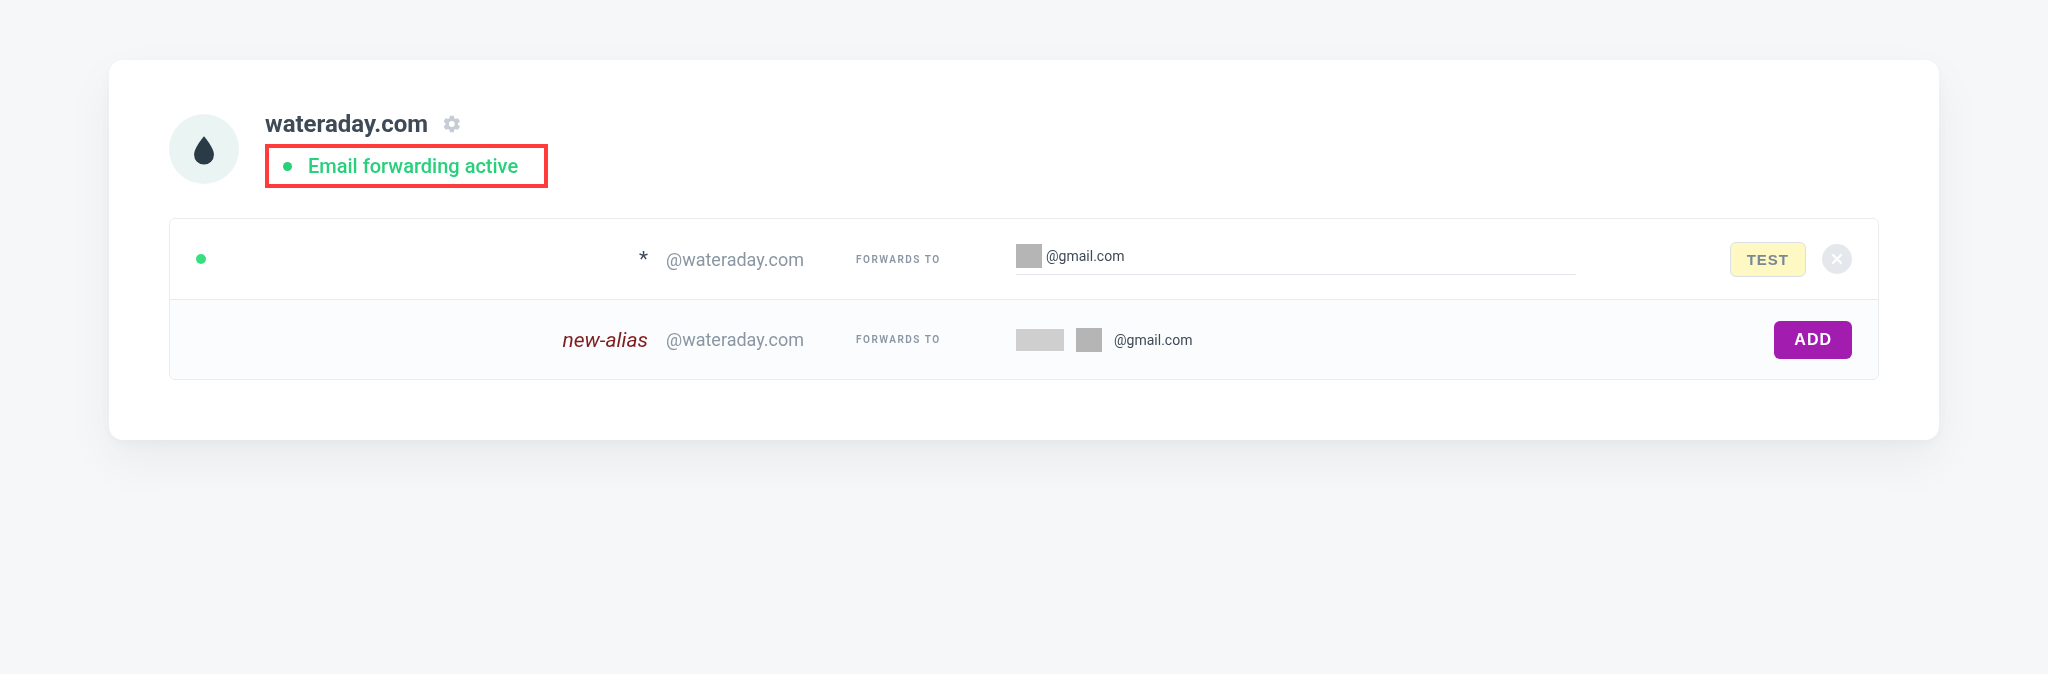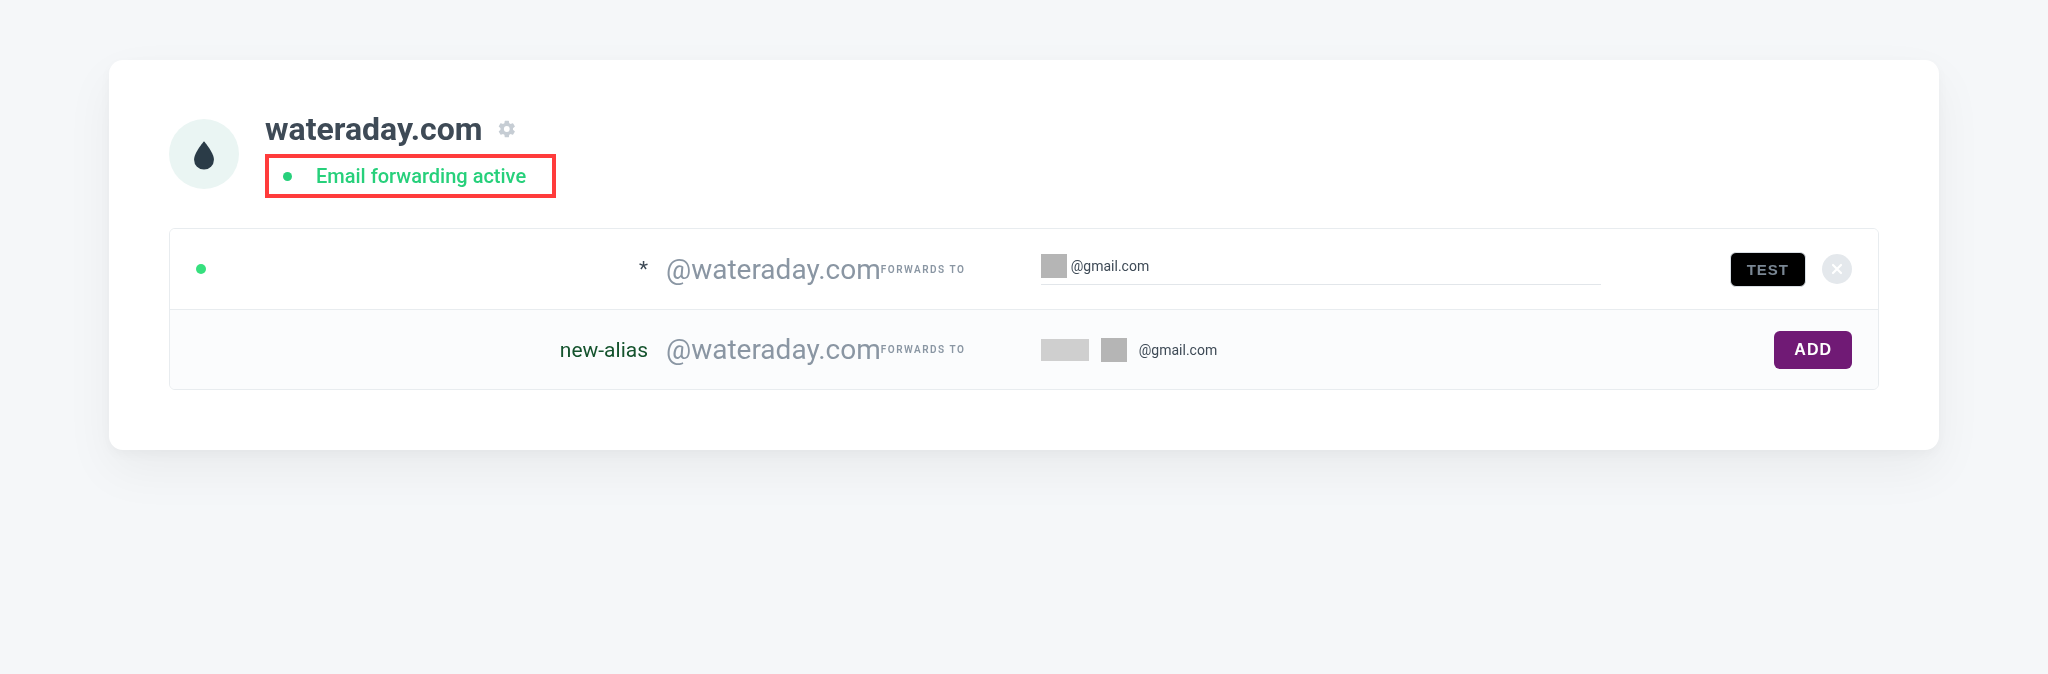--- a/index.html
+++ b/index.html
@@ -44,35 +44,35 @@
     display: flex;
     flex-direction: column;
     gap: 6px;
   }
   .domain-title-row {
     display: flex;
     align-items: center;
     gap: 14px;
   }
   .domain-title {
-    font-size: 32px;
+    font-size: 24px;
     font-weight: 700;
     color: #3e4a56;
   }
   .gear-icon {
     color: #c6cdd4;
     width: 20px;
     height: 20px;
     cursor: pointer;
   }
   .status-box {
     border: 4px solid #ff3b3b;
     display: inline-flex;
     align-items: center;
-    gap: 24px;
+    gap: 16px;
     padding: 6px 26px 6px 14px;
     width: fit-content;
   }
   .status-dot {
     width: 9px;
     height: 9px;
     background: #27d07b;
     border-radius: 50%;
   }
   .status-text {
@@ -111,25 +111,26 @@
     flex-shrink: 0;
   }
   .alias-col {
     flex: 0 0 460px;
     text-align: right;
     font-size: 21px;
     color: #3e4a56;
     padding-right: 18px;
   }
   .add-row .alias-col {
-    color: #14532d;
+    color: #7f1d1d;
+    font-style: italic;
   }
   .domain-suffix {
     flex: 0 0 190px;
-    font-size: 28px;
+    font-size: 18px;
     color: #8a96a3;
   }
   .forwards-label {
     flex: 0 0 160px;
     font-size: 10px;
     font-weight: 600;
     letter-spacing: 1.5px;
     color: #8a96a3;
     text-transform: uppercase;
   }
@@ -166,21 +167,21 @@
     max-width: 560px;
   }
   .actions-col {
     display: flex;
     align-items: center;
     gap: 16px;
     flex-shrink: 0;
   }
   .test-btn {
     border: 1px solid #d9dfe5;
-    background: #000000;
+    background: #fef9c3;
     color: #7a8794;
     font-size: 15px;
     font-weight: 600;
     letter-spacing: 1px;
     padding: 8px 16px;
     border-radius: 6px;
     cursor: pointer;
   }
   .delete-btn {
     width: 30px;
@@ -189,21 +190,21 @@
     background: #e4e8ec;
     color: #ffffff;
     display: flex;
     align-items: center;
     justify-content: center;
     cursor: pointer;
     font-size: 16px;
     font-weight: 700;
   }
   .add-btn {
-    background: #701a75;
+    background: #a21caf;
     color: #ffffff;
     border: none;
     font-size: 16px;
     font-weight: 700;
     letter-spacing: 1px;
     padding: 10px 20px;
     border-radius: 6px;
     cursor: pointer;
   }
 </style>

